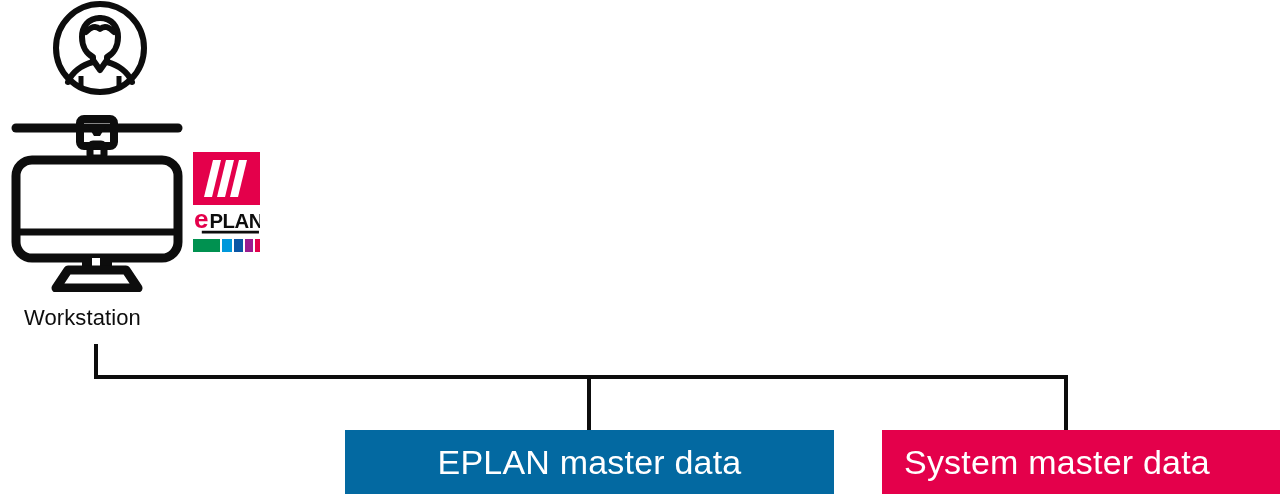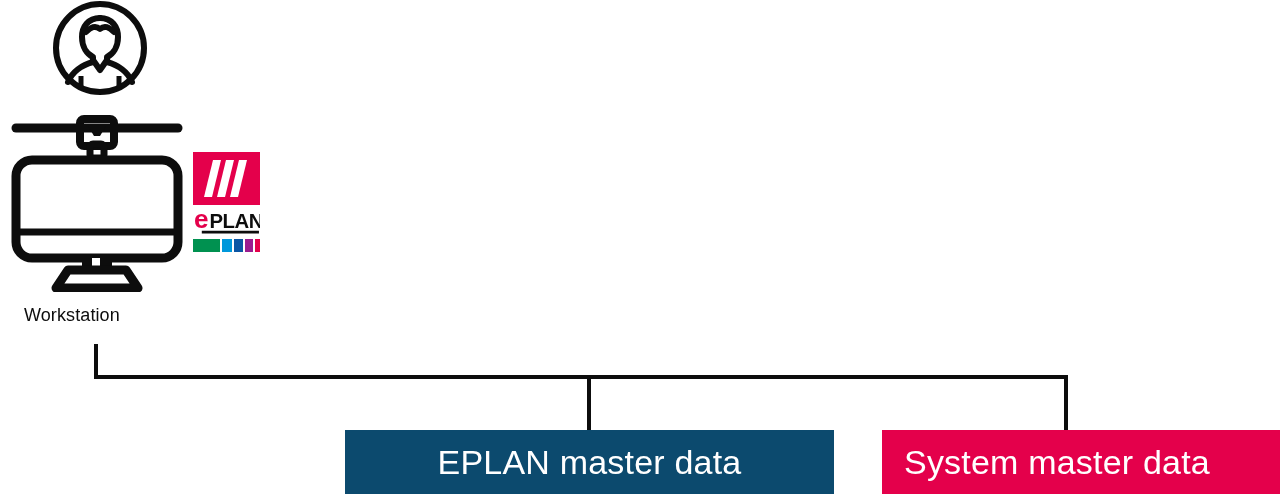--- a/index.html
+++ b/index.html
@@ -37,21 +37,21 @@
     display:flex; align-items:flex-start;
     padding-top:1px;
   }
   .eplan-word svg { display:block; width:100%; height:100%; }
   .eplan-bars { width:67px; height:13px; display:flex; margin-top:2px; }
   .eplan-bars span { height:100%; display:block; }
 
   
   .ws-label {
     position:absolute; left:24px; top:305px;
-    font-size:18px; color:#0d0d0d;
+    font-size:22px; color:#0d0d0d;
     letter-spacing:0.1px; white-space:nowrap;
     font-family:"Liberation Sans", sans-serif;
   }
 
   
   .lines { position:absolute; left:0; top:330px; width:1280px; height:120px; }
   .lines svg { display:block; width:100%; height:100%; }
 
   
   .banner {
@@ -135,21 +135,21 @@
       <line x1="96" y1="14" x2="96" y2="48" stroke="#0d0d0d" stroke-width="4"></line>
 
       <line x1="94" y1="47" x2="1068" y2="47" stroke="#0d0d0d" stroke-width="4"></line>
 
       <line x1="589" y1="47" x2="589" y2="102" stroke="#0d0d0d" stroke-width="4"></line>
 
       <line x1="1066" y1="47" x2="1066" y2="102" stroke="#0d0d0d" stroke-width="4"></line>
     </svg>
   </div>
 
-  <div class="banner" id="banner-eplan" style="--crimson: #E4004B; background: #0c4a6e;">
+  <div class="banner" id="banner-eplan" style="--crimson: #E4004B; background: #0369a1;">
     <span>EPLAN master data</span>
   </div>
 
   <div class="banner" id="banner-system" style="--crimson: #E4004B; background: rgb(228, 0, 75);">
     <span>System master data</span>
   </div>
 
 </div>
 
 </body></html>

